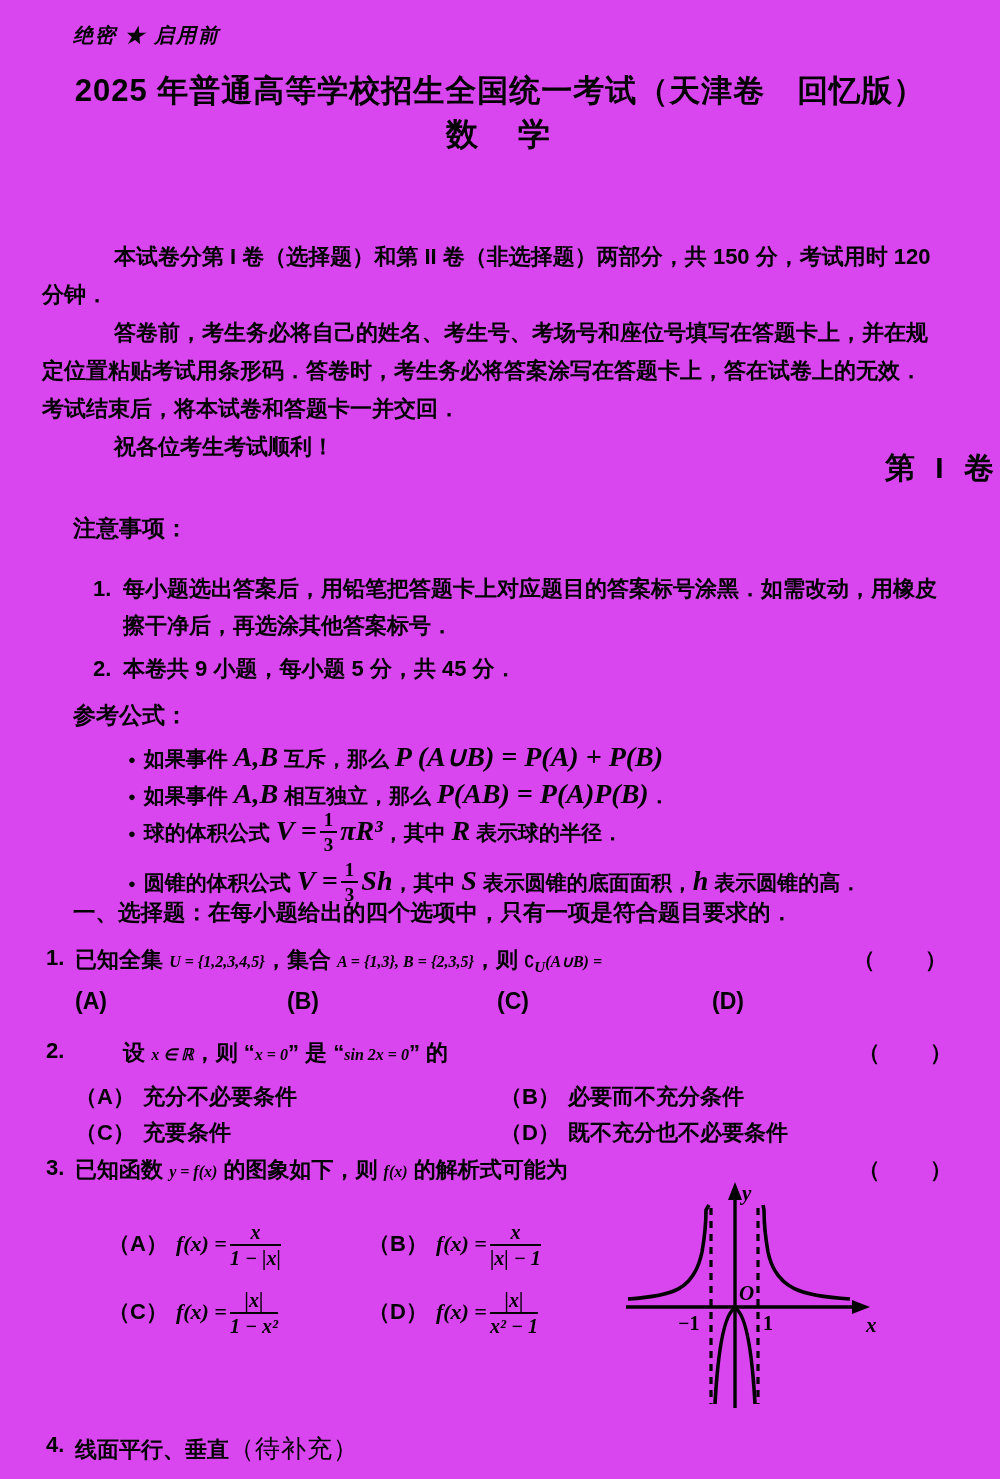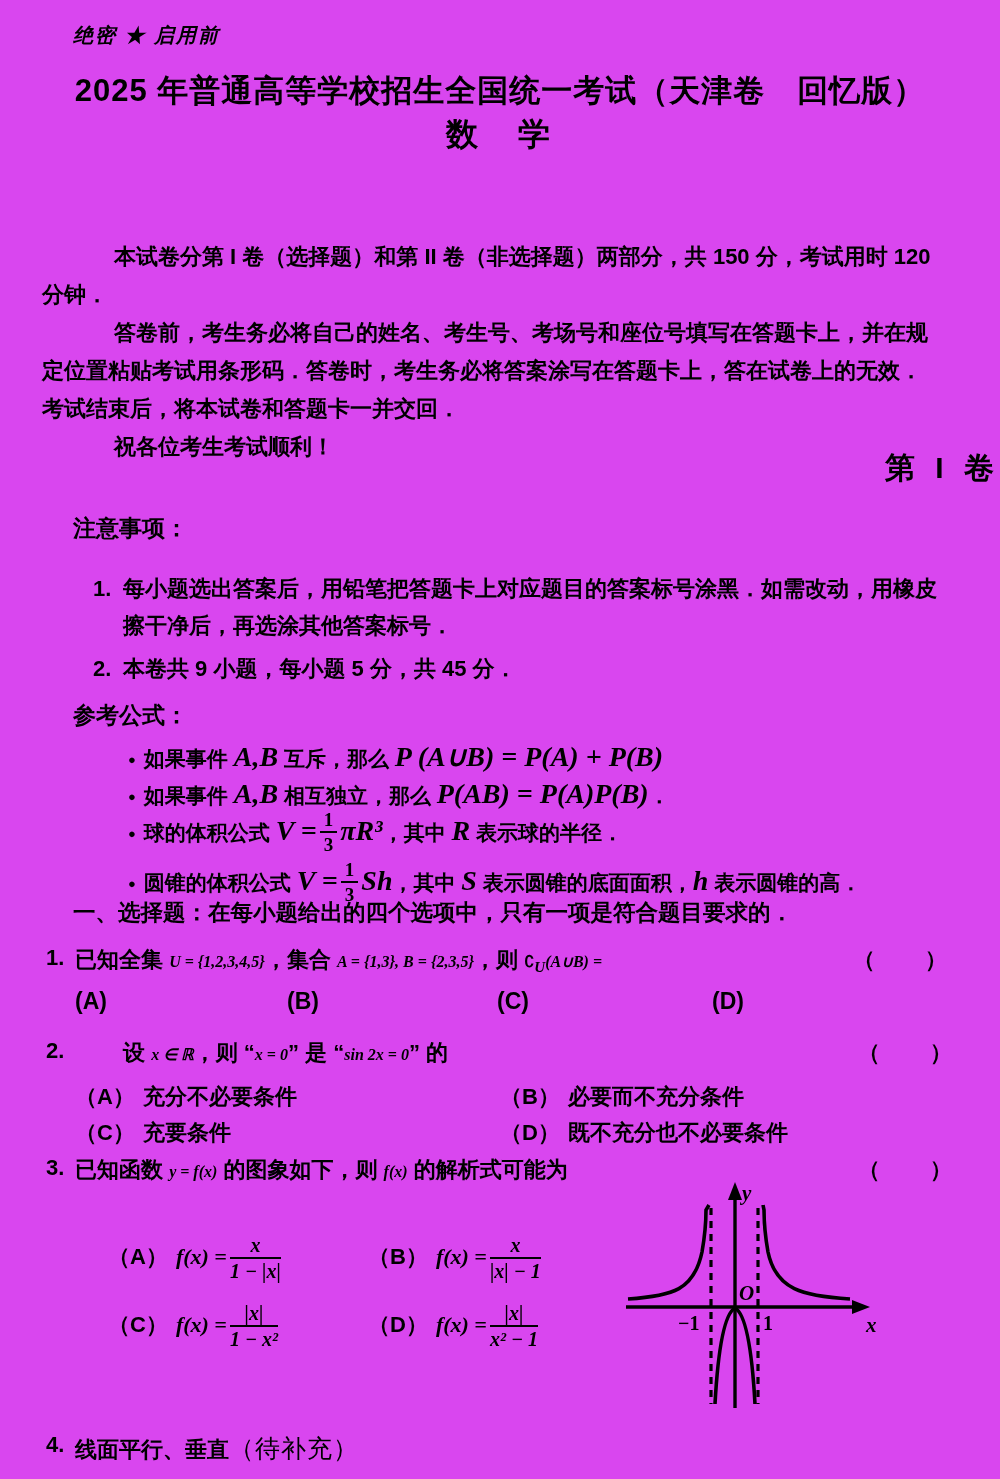--- a/index.html
+++ b/index.html
@@ -55,21 +55,21 @@
   
   #q1-no{top:945px;} #q1-line{top:945px;} #q1-paren{left:853px;top:945px;}
   .q1-opt{position:absolute;top:988px;font-size:23px;}
 
   
   #q2-no{top:1038px;} #q2-line{top:1038px;margin-left:48px;} #q2-paren{left:858px;top:1038px;}
   .q2-opt{position:absolute;font-size:22px;white-space:nowrap;}
 
   
   #q3-no{top:1155px;} #q3-line{top:1155px;} #q3-paren{left:858px;top:1155px;}
-  .q3-opt{position:absolute;font-size:22px;white-space:nowrap;margin-top:13px;}
+  .q3-opt{position:absolute;font-size:22px;white-space:nowrap;}
   .q3-opt .frac{top:0;}
   .q3-opt .frac span{font-size:20px;}
   .opt-label{margin-right:8px;}
 
   #q3-graph{left:618px;top:1180px;}
 
   
   #q4-no{top:1432px;} #q4-line{top:1432px;}
   #q4-note{font-family:"Liberation Serif",serif;font-weight:400;font-size:25px;letter-spacing:1px;}
 

